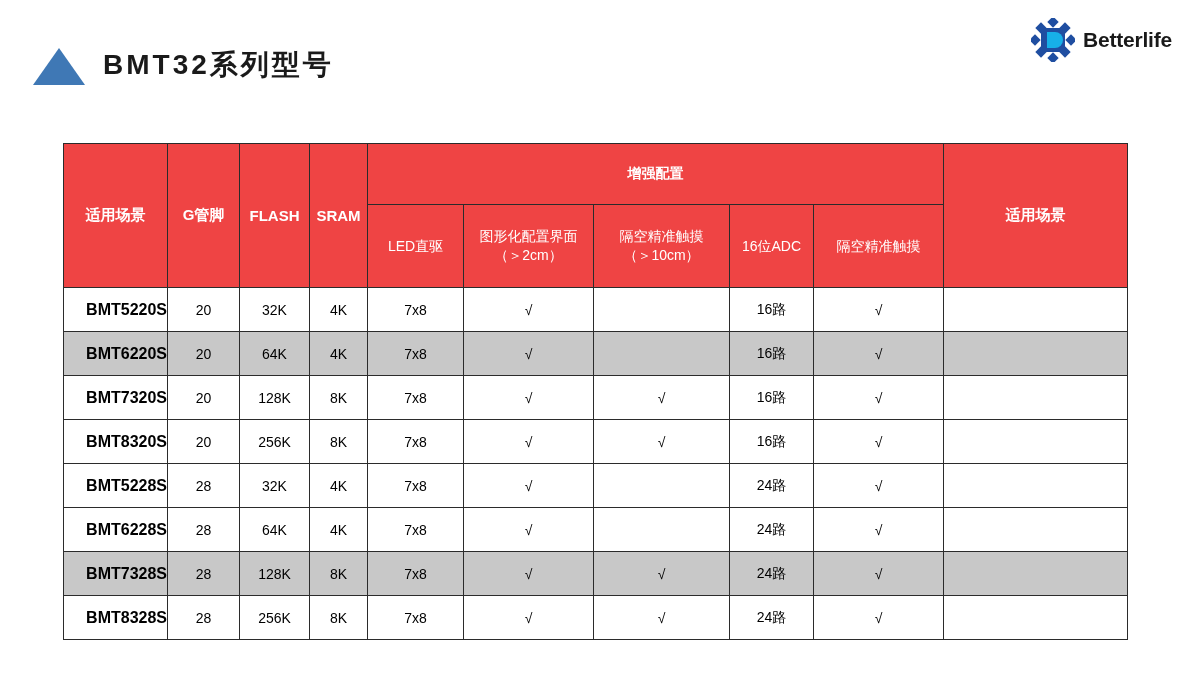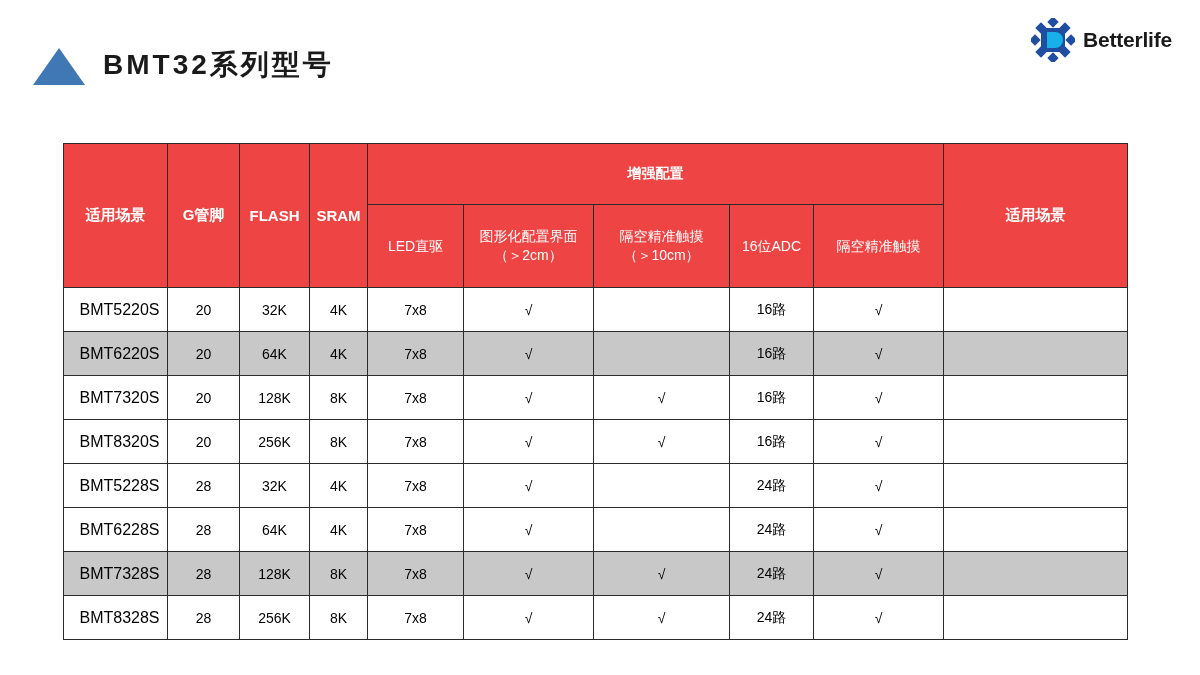--- a/index.html
+++ b/index.html
@@ -111,23 +111,23 @@
   thead th.scene-col {
     font-size: 15px;
   }
   tbody tr {
     height: 44px;
   }
   tbody td {
     font-size: 15px;
   }
   tbody td.model {
-    font-weight: normal;
+    font-weight: bold;
     font-size: 16px;
-    text-align: center;
+    text-align: right;
     padding-left: 8px;
   }
   tr.shaded td {
     background: #c8c8c8;
   }
   tr.plain td {
     background: #ffffff;
   }
   .check {
     font-size: 16px;

